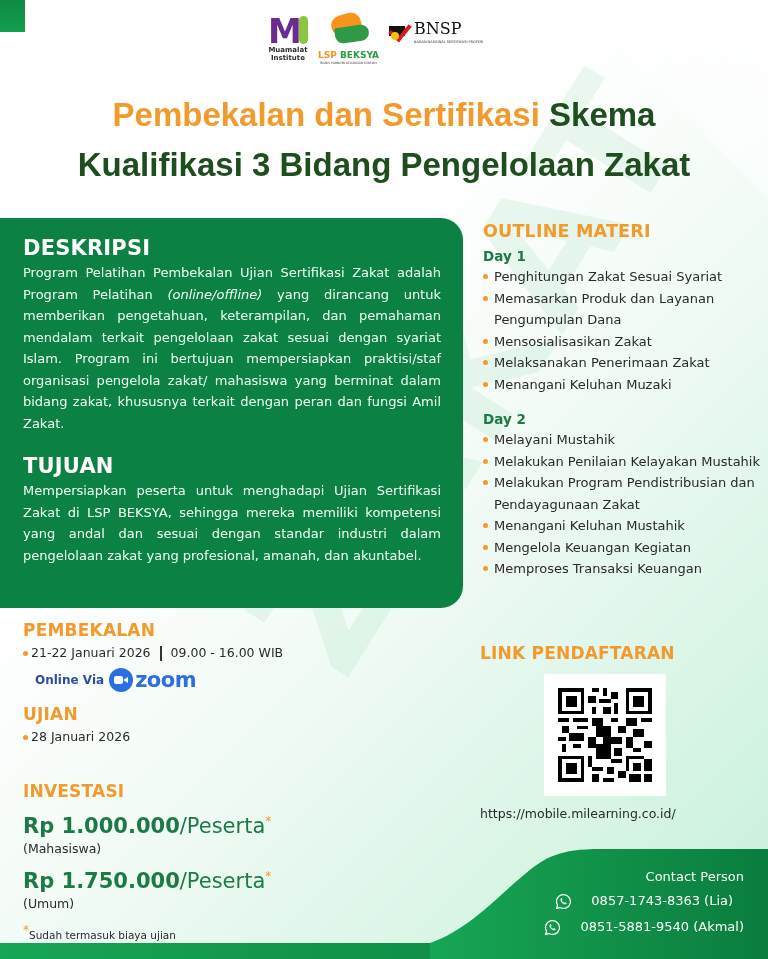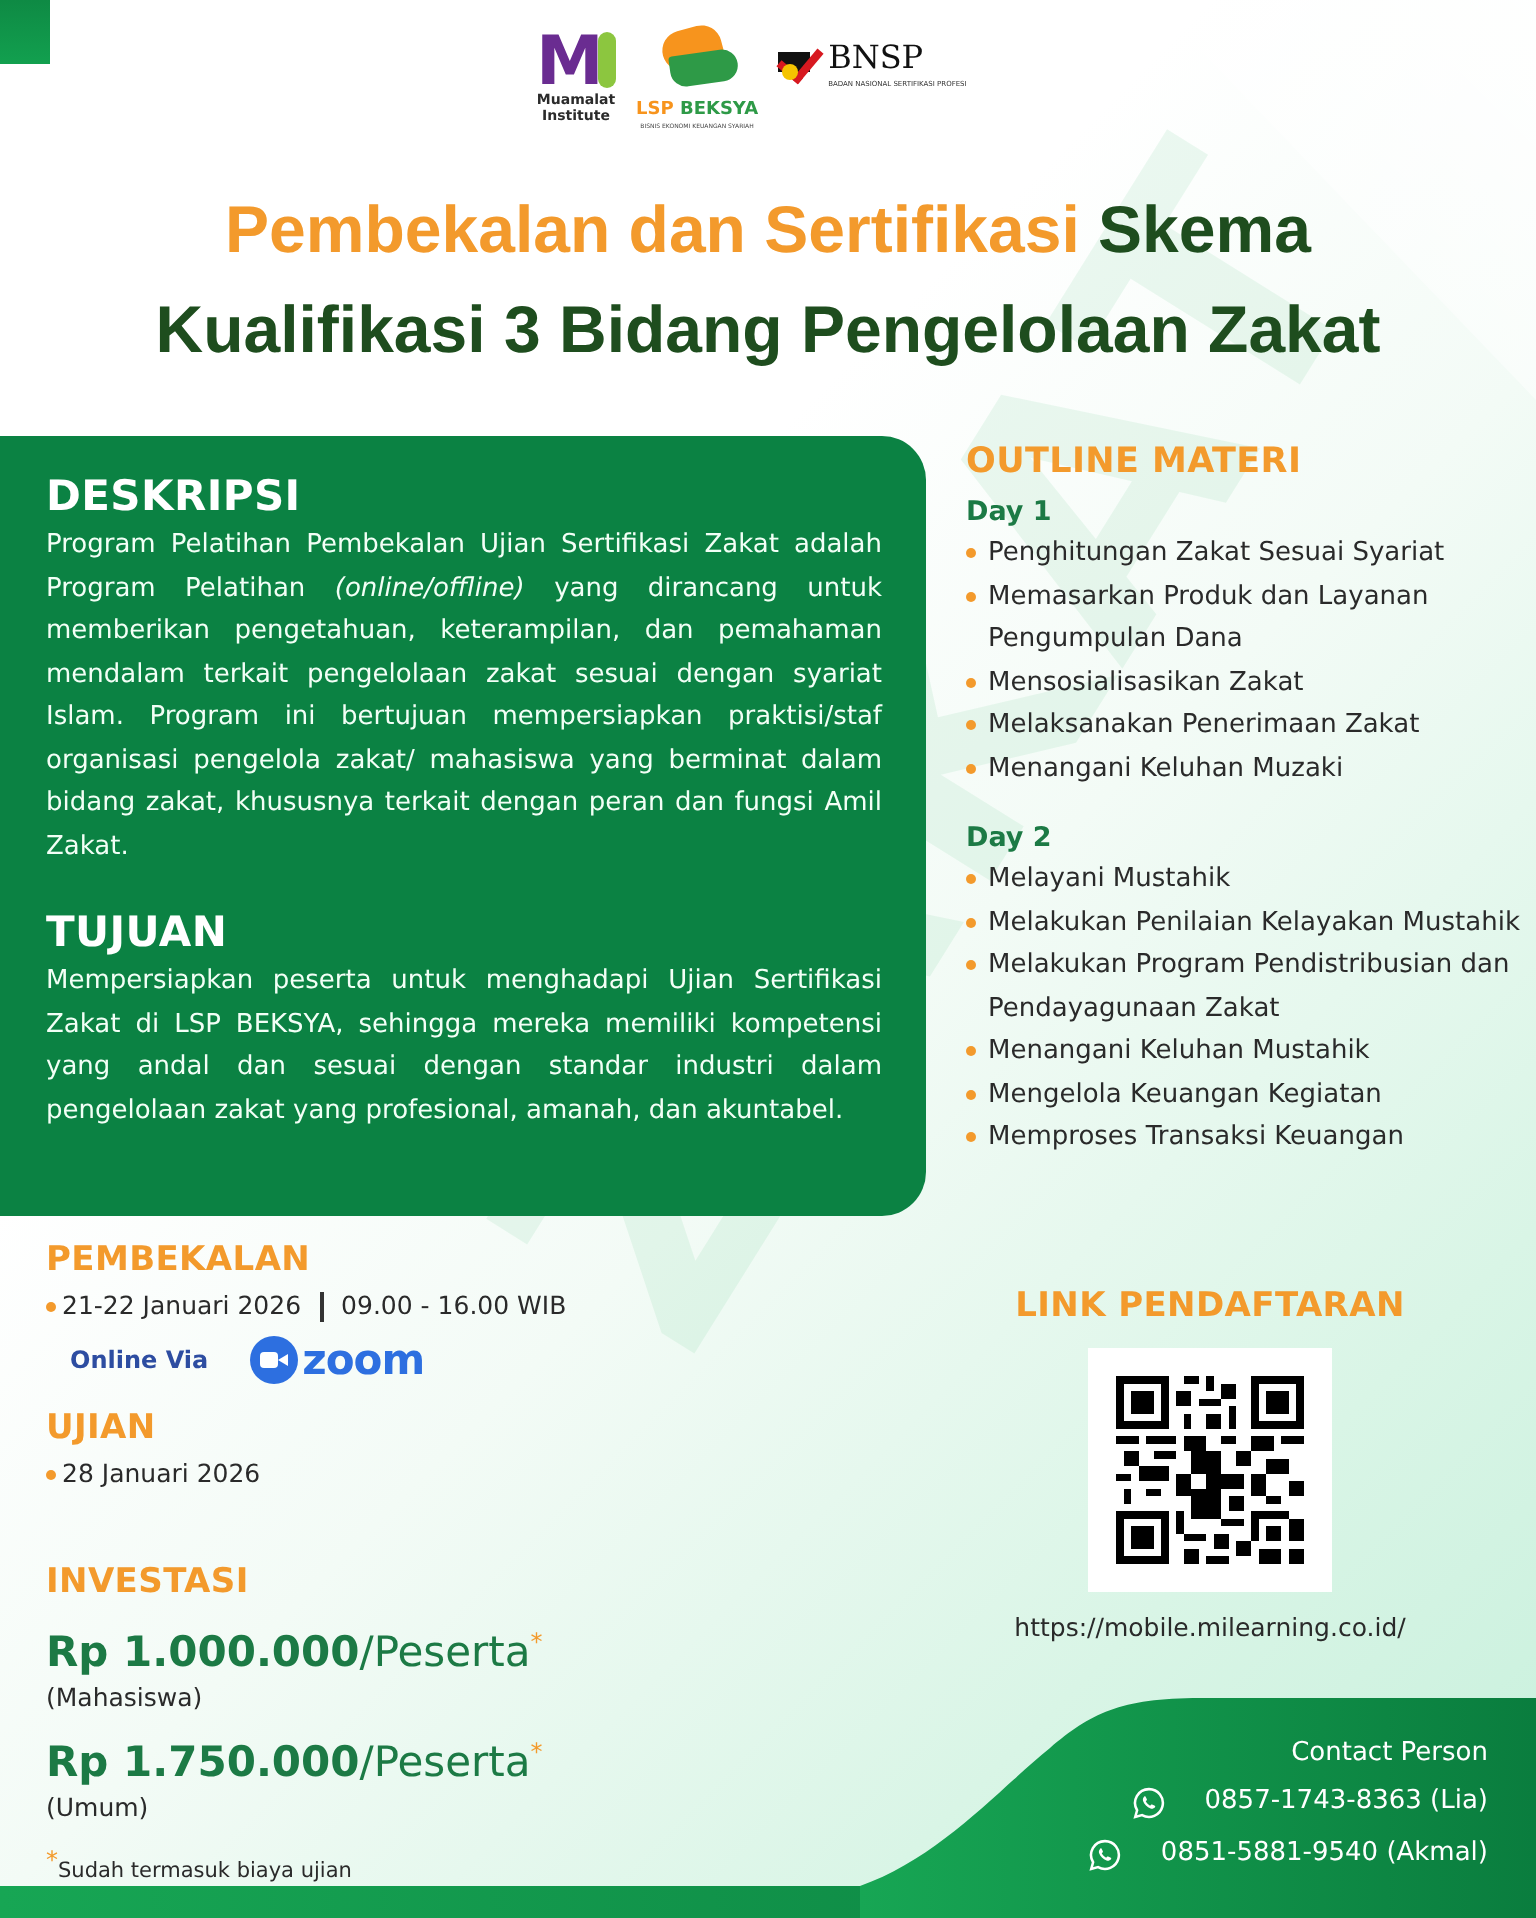--- a/index.html
+++ b/index.html
@@ -92,48 +92,48 @@
     content: ""; position: absolute; left: 0; top: 8px; width: 5px; height: 5px; border-radius: 50%; background: #f39a2c;
   }
 
   
   .section-head { font-size: 17px; font-weight: bold; color: #f39a2c; line-height: 24px; letter-spacing: 0.2px; }
   .sched { position: absolute; left: 23px; top: 618px; width: 420px; }
   .sched .row { font-size: 12.5px; color: #2a2a2a; line-height: 22px; display: flex; align-items: center; }
   .sched .row .dot { width: 5px; height: 5px; border-radius: 50%; background: #f39a2c; margin-right: 3px; }
   .sched .row .sep { display: inline-block; width: 2px; height: 15px; background: #333; margin: 0 9px; }
   .zoom-line { display: flex; align-items: center; margin: 4px 0 10px 12px; }
-  .zoom-line .via { font-size: 12px; color: #2d4da1; font-weight: bold; margin-right: 21px; }
+  .zoom-line .via { font-size: 12px; color: #2d4da1; font-weight: bold; margin-right: 5px; }
   .zoom-badge { width: 24px; height: 24px; border-radius: 50%; background: #2d6fe0; position: relative; margin-right: 2px; }
   .zoom-badge::before { content: ""; position: absolute; left: 5px; top: 8px; width: 9px; height: 8px; background: #fff; border-radius: 2px; }
   .zoom-badge::after { content: ""; position: absolute; left: 14px; top: 9px; width: 0; height: 0; border-top: 3px solid transparent; border-bottom: 3px solid transparent; border-right: 5px solid #fff; }
   .zoom-word { font-size: 21px; font-weight: bold; color: #2d6fe0; letter-spacing: -0.5px; line-height: 24px; }
 
   .invest { position: absolute; left: 23px; top: 779px; width: 320px; }
   .price { font-size: 21px; line-height: 28px; color: #1c7a45; margin-top: 4px; }
   .price b { font-weight: bold; }
   .price sup { color: #f39a2c; font-size: 12px; vertical-align: super; }
   .price-sub { font-size: 12.5px; color: #2a2a2a; line-height: 18px; }
   .note { font-size: 10.5px; color: #2a2a2a; margin-top: 10px; }
   .note .star { color: #f39a2c; font-size: 12px; vertical-align: super; }
 
   
-  .reg { position: absolute; left: 480px; top: 640px; width: 250px; text-align: center; }
+  .reg { position: absolute; left: 480px; top: 640px; width: 250px; text-align: left; }
   .reg h3 { font-size: 17px; font-weight: bold; color: #f39a2c; line-height: 26px; letter-spacing: 0.2px; }
   .qr-box { width: 122px; height: 122px; background: #fff; margin: 8px auto 0; padding: 14px; }
   .qr-box svg { width: 94px; height: 94px; display: block; }
   .reg .url { font-size: 12.5px; color: #2a2a2a; margin-top: 10px; }
 
   
   .footer-wave {
     position: absolute; left: 0; bottom: 0; width: 768px; height: 120px;
   }
   .contact { position: absolute; right: 24px; top: 866px; text-align: right; color: #fff; }
   .contact .label { font-size: 13px; line-height: 22px; }
-  .contact .phone { font-size: 13px; line-height: 26px; display: flex; align-items: center; justify-content: flex-end; gap: 19px; }
+  .contact .phone { font-size: 13px; line-height: 26px; display: flex; align-items: center; justify-content: center; gap: 19px; }
   .wa-icon { width: 17px; height: 17px; display: inline-block; }
 </style>
 </head>
 <body>
 
 <div class="deco-shape"></div>
 <div class="corner-accent"></div>
 <div class="watermark">ZAKAT</div>
 
 <div class="logos">

